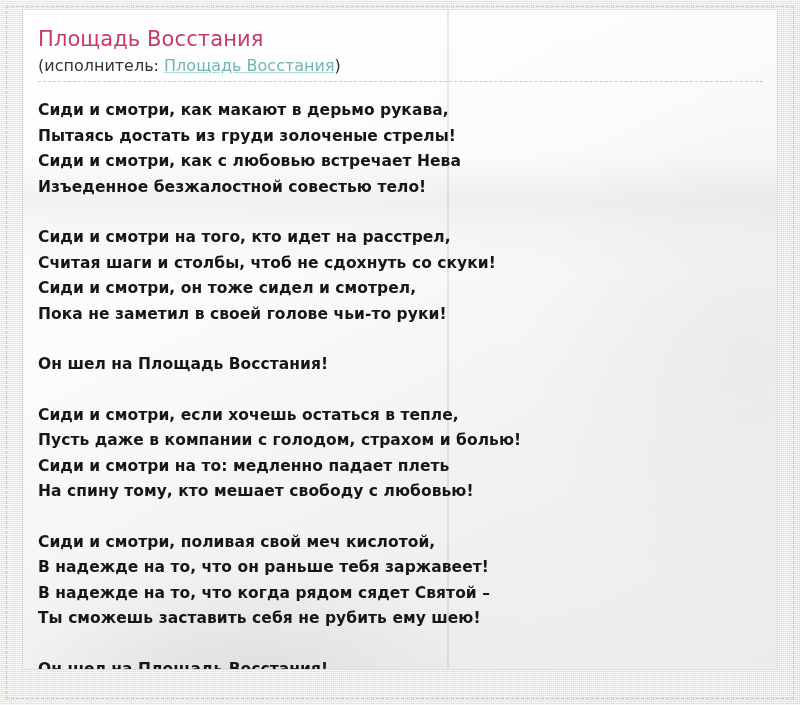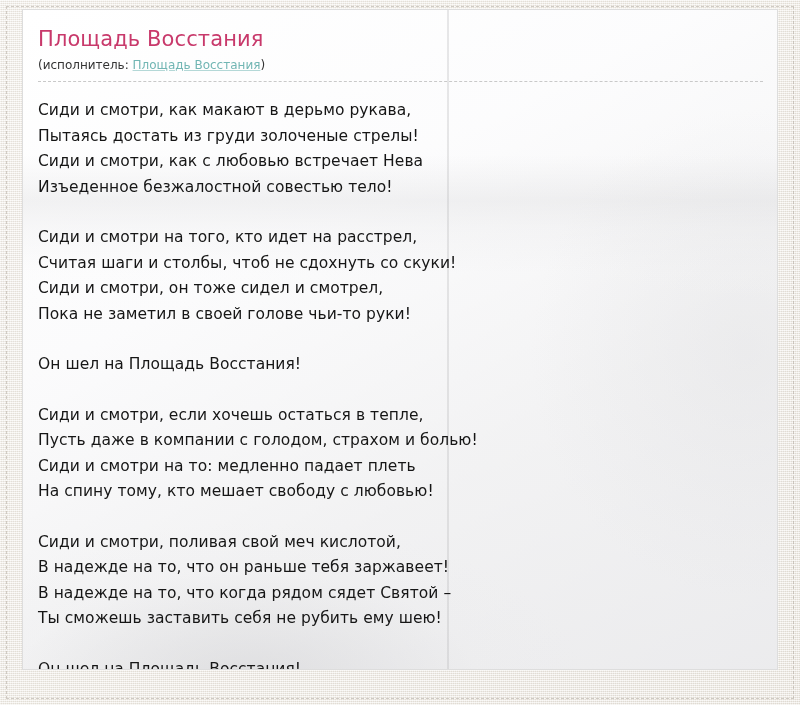--- a/index.html
+++ b/index.html
@@ -96,21 +96,21 @@
     margin: 0;
     font-size: 21px;
     font-weight: normal;
     line-height: 27px;
     color: #c8396b;
     letter-spacing: 0.1px;
   }
 
   #artist-line {
     margin: 3px 0 0 0;
-    font-size: 12px;
+    font-size: 16px;
     line-height: 19px;
     color: #343434;
   }
   #artist-link {
     color: #72b6b4;
     text-decoration: underline;
     text-decoration-color: #b4d8d7;
     cursor: pointer;
   }
 
@@ -124,21 +124,21 @@
 
   
   #lyrics {
     margin-top: 13px;
     font-size: 15.5px;
     line-height: 25.5px;
     color: #161616;
     white-space: pre-wrap;
     letter-spacing: 0.05px;
   }
-  .lyrics-stanza { margin: 16px 0 25px 0; }
+  .lyrics-stanza { margin: 16px 0 25px 0; font-weight: bold; }
   .lyrics-stanza:last-child { margin-bottom: 0; }
   .lyrics-line { display: block; }
 </style>
 </head>
 <body>
 
 <div id="paper-frame">
   <div id="frame-dotted-rule"></div>
 </div>
 

